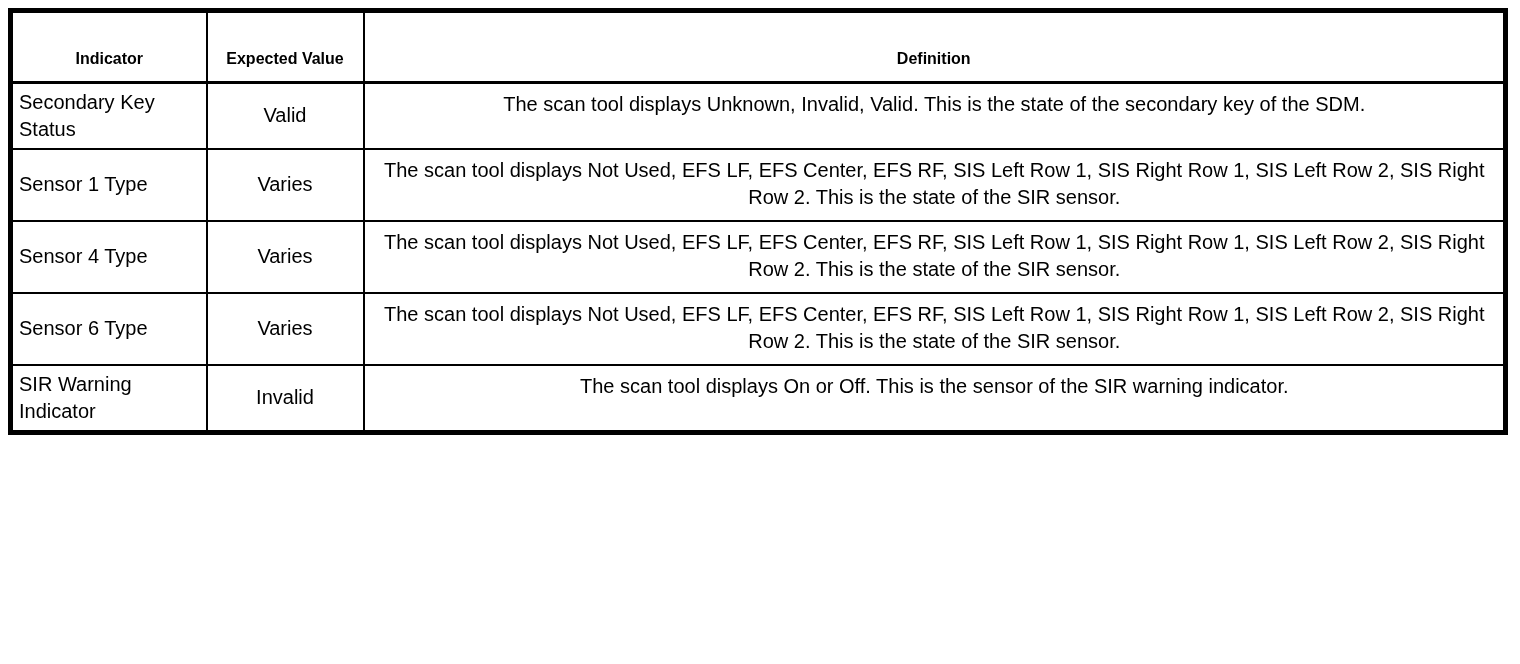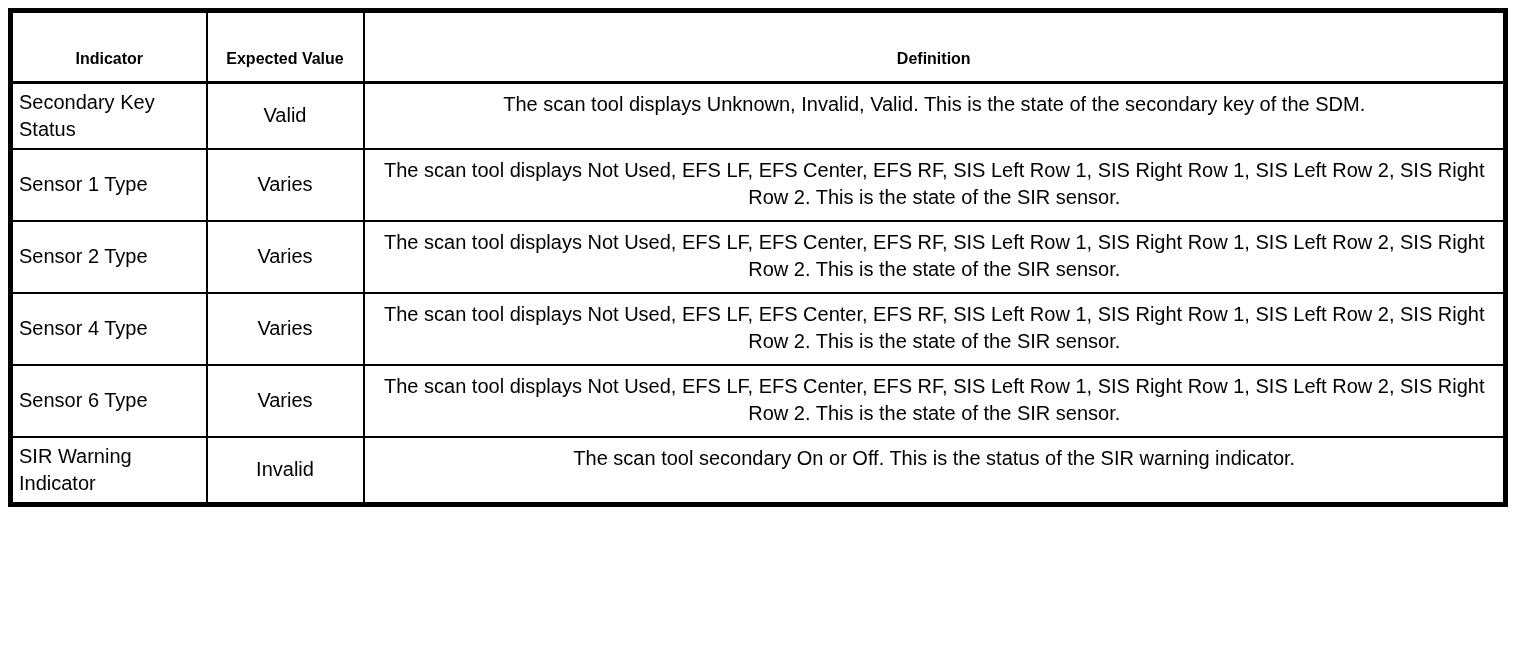--- a/index.html
+++ b/index.html
@@ -88,35 +88,30 @@
       <tr class="row-0">
         <td class="cell-parameter">Secondary Key Status</td>
         <td class="cell-expected">Valid</td>
         <td class="cell-definition">The scan tool displays Unknown, Invalid, Valid. This is the state of the secondary key of the SDM.</td>
       </tr>
       <tr class="row-1">
         <td class="cell-parameter">Sensor 1 Type</td>
         <td class="cell-expected">Varies</td>
         <td class="cell-definition">The scan tool displays Not Used, EFS LF, EFS Center, EFS RF, SIS Left Row 1, SIS Right Row 1, SIS Left Row 2, SIS Right Row 2. This is the state of the SIR sensor.</td>
       </tr>
-      <tr class="row-2">
-        <td class="cell-parameter">Sensor 2 Type</td>
-        <td class="cell-expected">Varies</td>
-        <td class="cell-definition">The scan tool displays Not Used, EFS LF, EFS Center, EFS RF, SIS Left Row 1, SIS Right Row 1, SIS Left Row 2, SIS Right Row 2. This is the state of the SIR sensor.</td>
-      </tr>
       <tr class="row-4">
         <td class="cell-parameter">Sensor 4 Type</td>
         <td class="cell-expected">Varies</td>
         <td class="cell-definition">The scan tool displays Not Used, EFS LF, EFS Center, EFS RF, SIS Left Row 1, SIS Right Row 1, SIS Left Row 2, SIS Right Row 2. This is the state of the SIR sensor.</td>
       </tr>
       <tr class="row-6">
         <td class="cell-parameter">Sensor 6 Type</td>
         <td class="cell-expected">Varies</td>
         <td class="cell-definition">The scan tool displays Not Used, EFS LF, EFS Center, EFS RF, SIS Left Row 1, SIS Right Row 1, SIS Left Row 2, SIS Right Row 2. This is the state of the SIR sensor.</td>
       </tr>
       <tr class="row-7">
         <td class="cell-parameter">SIR Warning Indicator</td>
         <td class="cell-expected">Invalid</td>
-        <td class="cell-definition">The scan tool secondary On or Off. This is the status of the SIR warning indicator.</td>
+        <td class="cell-definition">The scan tool displays On or Off. This is the sensor of the SIR warning indicator.</td>
       </tr>
     </tbody>
   </table>
 </div>
 
 </body></html>

